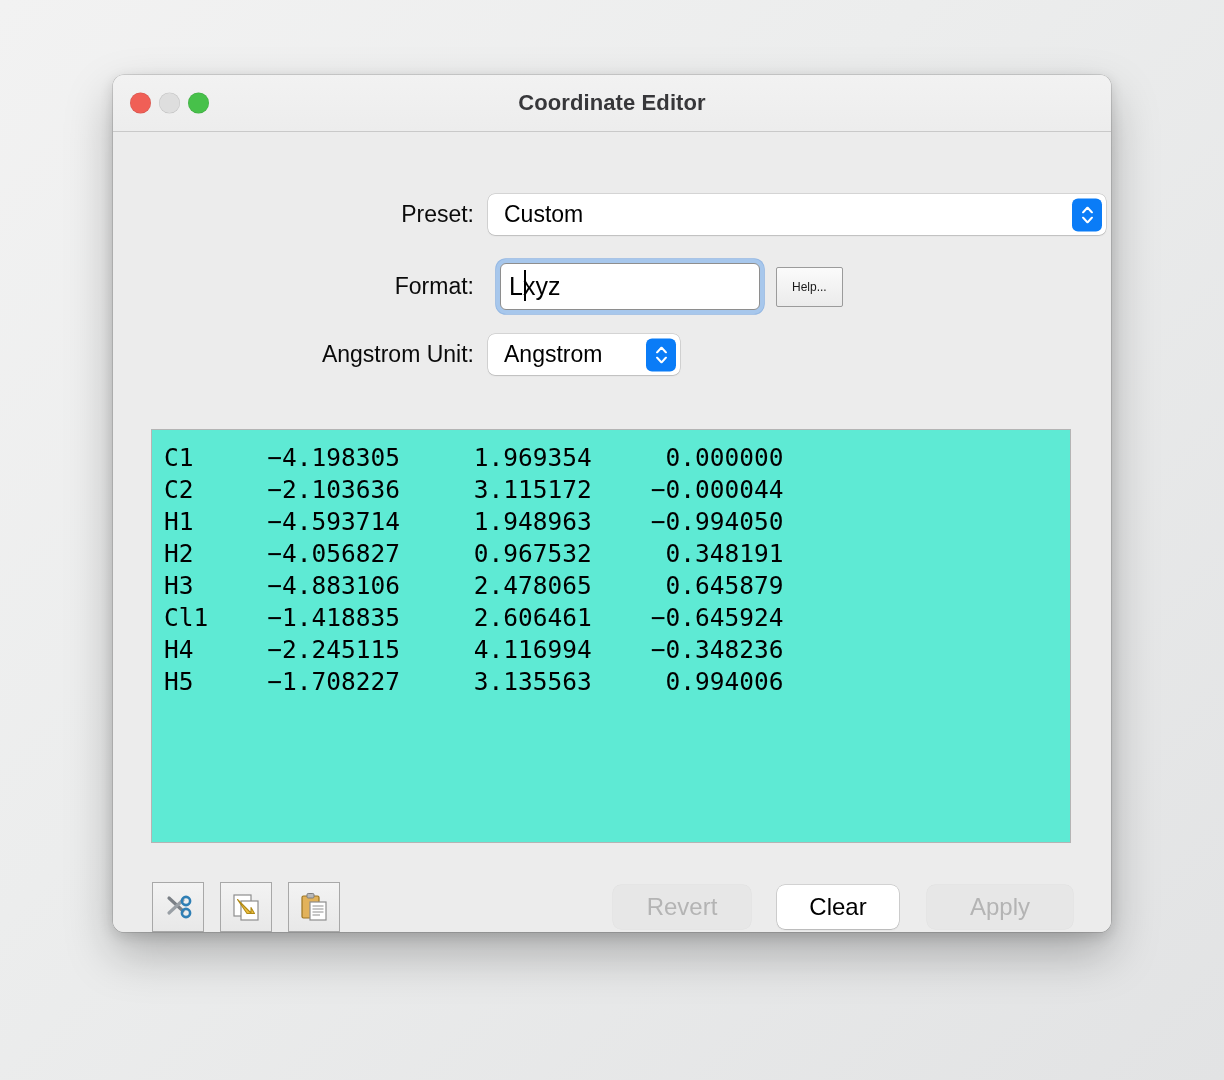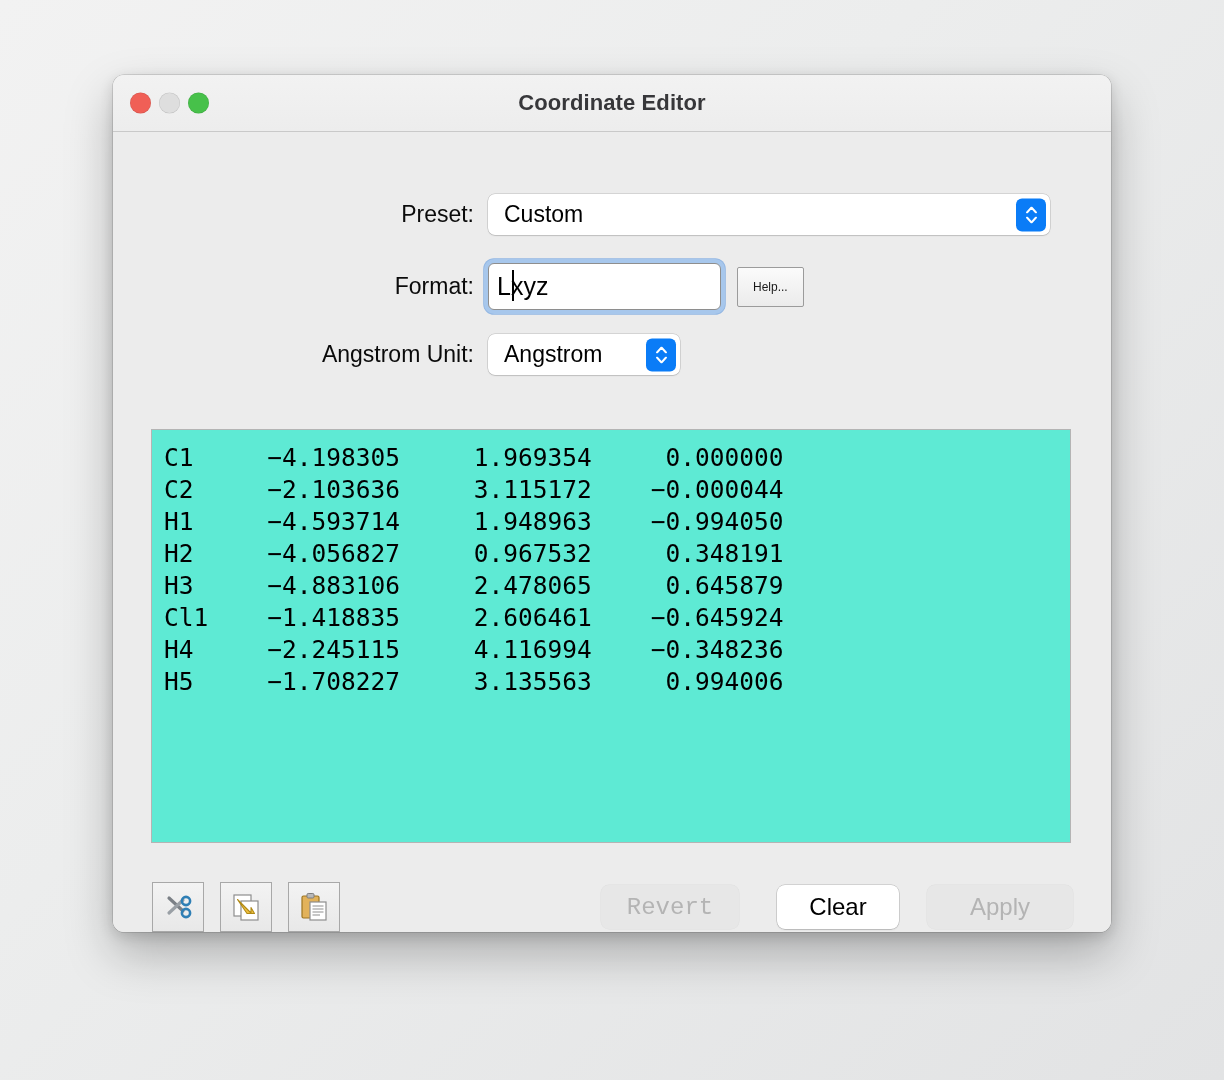--- a/index.html
+++ b/index.html
@@ -127,35 +127,36 @@
     align-items: center;
     justify-content: center;
     gap: 3px;
   }
   .chev {
     width: 11px;
     height: 7px;
     display: block;
   }
 
-  #preset-popup { width: 562px; }
+  #preset-popup { width: 618px; }
   #unit-popup   { width: 192px; }
 
   
   #format-field-wrap {
-    width: 233px;
+    width: 260px;
     height: 47px;
     border-radius: 6px;
     background: #ffffff;
     box-sizing: border-box;
     box-shadow: 0 0 0 4px #a7c7ec, 0 0 0 4.8px #93b7e3;
     border: 1px solid #8e8e8e;
     display: flex;
     align-items: center;
     position: relative;
+    margin-left: 12px;
   }
   #format-value {
     font-size: 25px;
     color: #000;
     padding-left: 8px;
     white-space: pre;
     position: relative;
   }
   #caret {
     position: absolute;
@@ -236,21 +237,21 @@
   .action-btn.enabled {
     background: #ffffff;
     color: #000;
     box-shadow: 0 0 0 0.5px rgba(0,0,0,0.22), 0 1px 1.5px rgba(0,0,0,0.12);
   }
   .action-btn.disabled {
     background: #e7e7e7;
     color: #b4b4b4;
     box-shadow: 0 0 0 0.5px rgba(0,0,0,0.055);
   }
-  #revert-btn { left: 488px; width: 138px; font-family: Liberation Mono, monospace; }
+  #revert-btn { left: 500px; width: 138px; }
   #clear-btn  { left: 664px; width: 122px; }
   #apply-btn  { left: 814px; width: 146px; }
 </style>
 </head>
 <body>
 
 <div id="window">
 
   <div id="titlebar">
     <div id="traffic">

